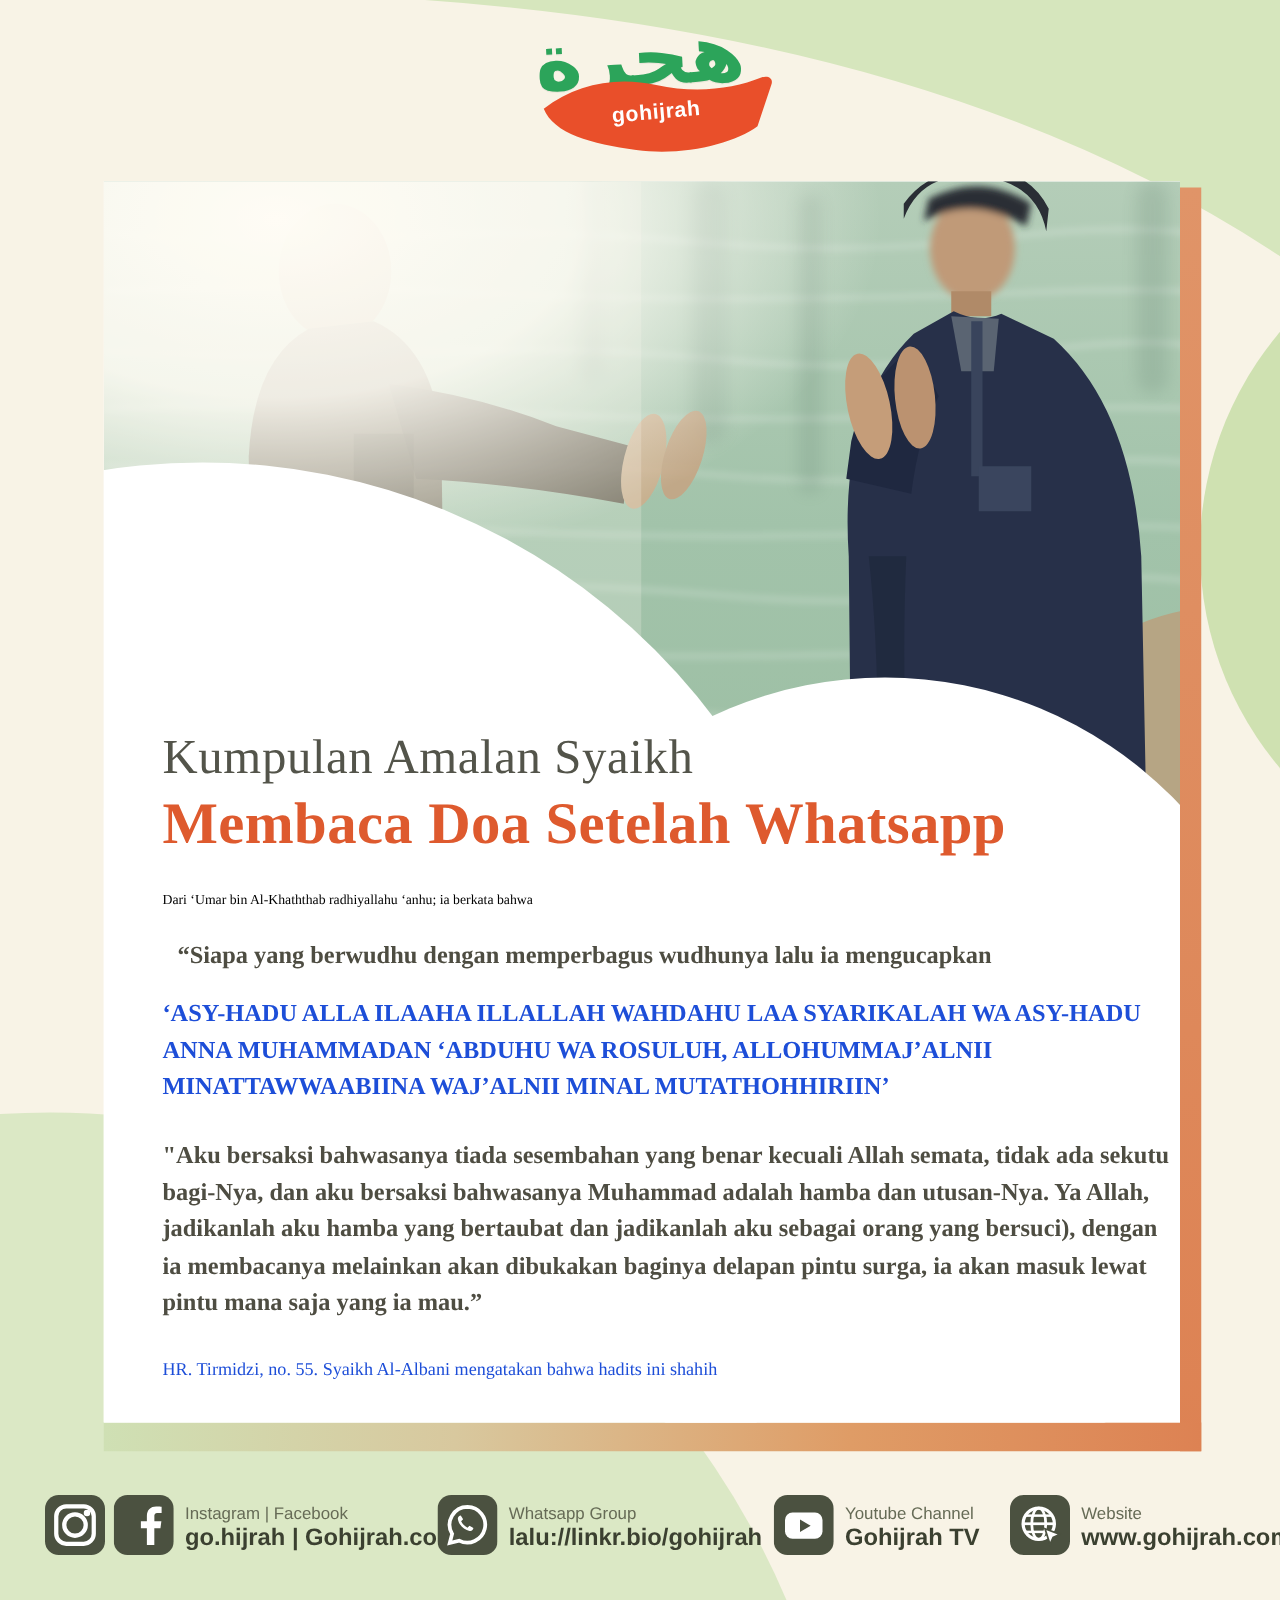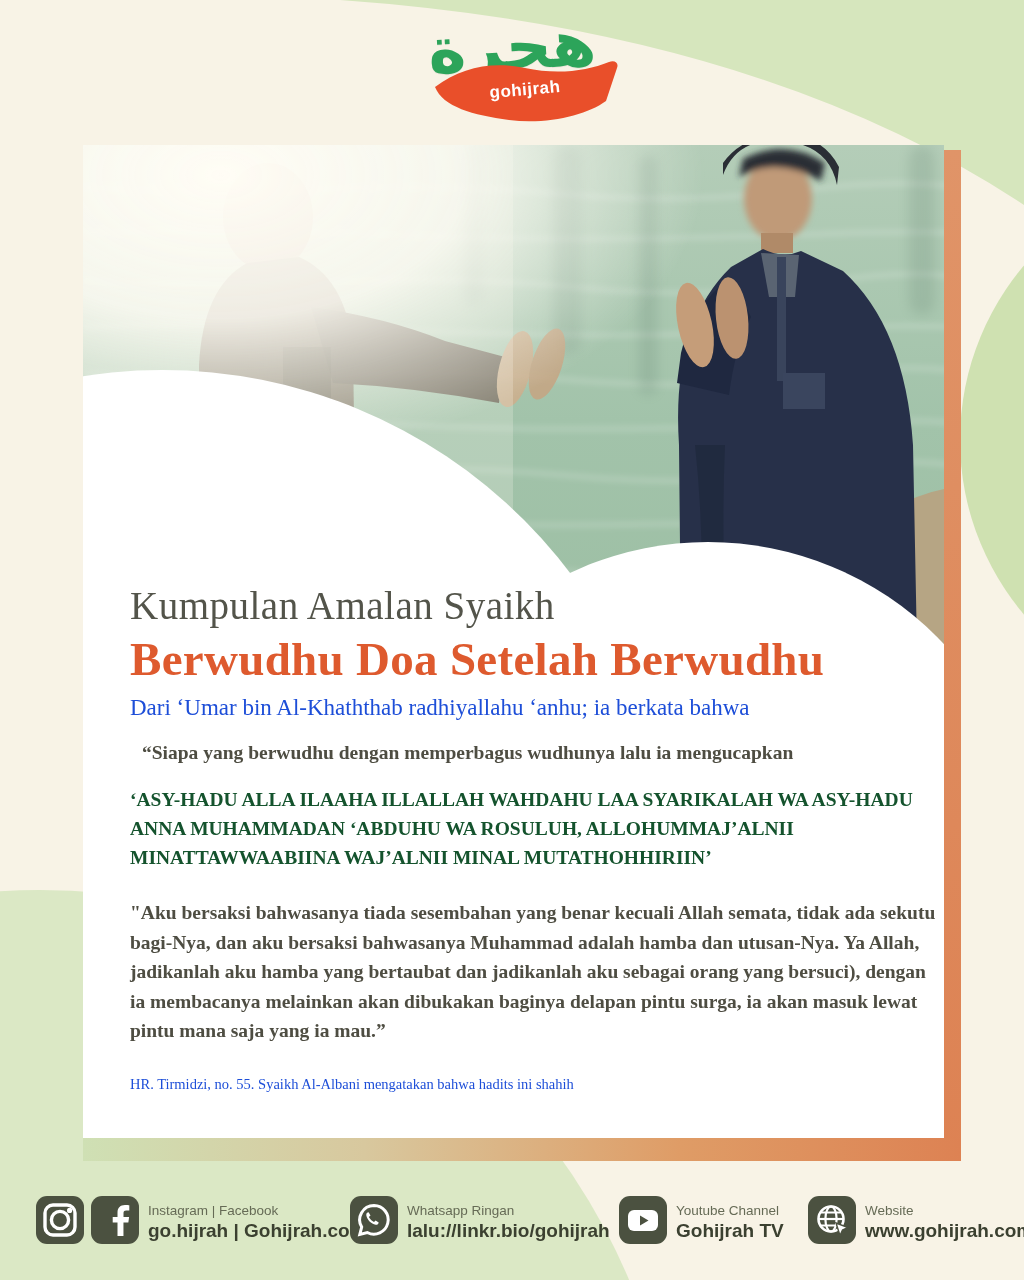--- a/index.html
+++ b/index.html
@@ -24,23 +24,23 @@
   
   .card{position:absolute;left:83px;top:145px;width:861px;height:993px;background:#ffffff;
         overflow:hidden;z-index:4;}
   .photo{position:absolute;left:0;top:0;width:861px;height:502px;}
   .carve{position:absolute;background:#ffffff;border-radius:50%;}
   .carve1{left:-433px;top:225px;width:1024px;height:1024px;}
   .carve2{left:301px;top:397px;width:648px;height:648px;}
   .card-body{position:absolute;left:47px;top:438px;width:815px;}
   .subtitle{margin:0;font-size:39px;font-weight:400;color:#53544a;letter-spacing:.5px;}
   .main-title{margin:4px 0 0 0;font-size:47px;font-weight:bold;color:#de5a2e;letter-spacing:.3px;}
-  .narration{margin:10px 0 0 0;font-size:23px;line-height:24px;color:#1d4ed8;}
+  .narration{margin:22px 0 0 0;font-size:11px;line-height:24px;color:#000000;}
   .hadith-intro{margin:22px 0 0 12px;font-size:19.5px;font-weight:bold;color:#4e4d42;}
-  .translit{margin:21px 0 0 0;font-size:19.5px;font-weight:bold;color:#14532d;
+  .translit{margin:21px 0 0 0;font-size:19.5px;font-weight:bold;color:#1d4ed8;
             line-height:29px;width:808px;}
   .translation{margin:26px 0 0 0;font-size:19.5px;font-weight:bold;color:#4e4d42;
             line-height:29.5px;width:812px;}
   .source{margin:30px 0 0 0;font-size:14.5px;color:#1d4ed8;}
   
   .footer{position:absolute;left:0;top:1196px;width:1024px;height:84px;z-index:5;
           font-family:"Liberation Sans",sans-serif;}
   .footer-item{position:absolute;display:flex;align-items:center;gap:9px;}
   .fi-1{left:36px;} .fi-2{left:350px;} .fi-3{left:619px;} .fi-4{left:808px;}
   .footer-icons{display:flex;gap:7px;}
@@ -145,21 +145,21 @@
         </g>
         <rect width="861" height="502" fill="url(#flare)"></rect>
         <rect width="430" height="502" fill="#fffaf0" opacity="0.22"></rect>
       </svg>
     </div>
     <div class="carve carve1"></div>
     <div class="carve carve2"></div>
 
     <div class="card-body">
       <h2 class="subtitle">Kumpulan Amalan Syaikh</h2>
-      <h1 class="main-title">Berwudhu Doa Setelah Berwudhu</h1>
+      <h1 class="main-title">Membaca Doa Setelah Whatsapp</h1>
       <p class="narration"><span>Dari ‘Umar bin Al-Khaththab radhiyallahu ‘anhu; ia berkata bahwa</span><br>
         </p>
       <p class="hadith-intro">“Siapa yang berwudhu dengan memperbagus wudhunya lalu ia mengucapkan</p>
       <p class="translit">‘ASY-HADU ALLA ILAAHA ILLALLAH WAHDAHU LAA SYARIKALAH WA ASY-HADU ANNA MUHAMMADAN ‘ABDUHU WA ROSULUH, ALLOHUMMAJ’ALNII MINATTAWWAABIINA WAJ’ALNII MINAL MUTATHOHHIRIIN’</p>
       <p class="translation">"Aku bersaksi bahwasanya tiada sesembahan yang benar kecuali Allah semata, tidak ada sekutu bagi-Nya, dan aku bersaksi bahwasanya Muhammad adalah hamba dan utusan-Nya. Ya Allah, jadikanlah aku hamba yang bertaubat dan jadikanlah aku sebagai orang yang bersuci), dengan ia membacanya melainkan akan dibukakan baginya delapan pintu surga, ia akan masuk lewat pintu mana saja yang ia mau.”</p>
       <p class="source">HR. Tirmidzi, no. 55. Syaikh Al-Albani mengatakan bahwa hadits ini shahih</p>
     </div>
   </main>
 
   <footer class="footer">
@@ -191,21 +191,21 @@
       <div class="footer-icons">
         <span>
           <svg width="48" height="48" viewBox="0 0 48 48">
             <rect width="48" height="48" rx="11" fill="#4b5140"></rect>
             <path d="M24,9.5 a14.3,14.3 0 0 0 -12.3,21.6 l-1.9,7.3 7.5,-1.9 a14.3,14.3 0 1 0 6.7,-27 z" fill="none" stroke="#ffffff" stroke-width="3"></path>
             <path d="M18.6,16.3 c-1.3,0 -2.6,1.3 -2.3,3 0.8,4.6 4.8,8.6 9.4,9.4 1.7,0.3 3,-1 3,-2.3 l-3.1,-1.9 -1.6,1.6 c-2.3,-1.2 -3.9,-2.8 -5.1,-5.1 l1.6,-1.6 z" fill="#ffffff"></path>
           </svg>
         </span>
       </div>
       <div class="footer-text">
-        <span class="footer-label">Whatsapp Ringan</span>
+        <span class="footer-label">Whatsapp Group</span>
         <span class="footer-value">lalu://linkr.bio/gohijrah</span>
       </div>
     </div>
 
     <div class="footer-item fi-3">
       <div class="footer-icons">
         <span>
           <svg width="48" height="48" viewBox="0 0 48 48">
             <rect width="48" height="48" rx="11" fill="#4b5140"></rect>
             <rect x="9" y="14" width="30" height="21" rx="6" fill="#ffffff"></rect>

